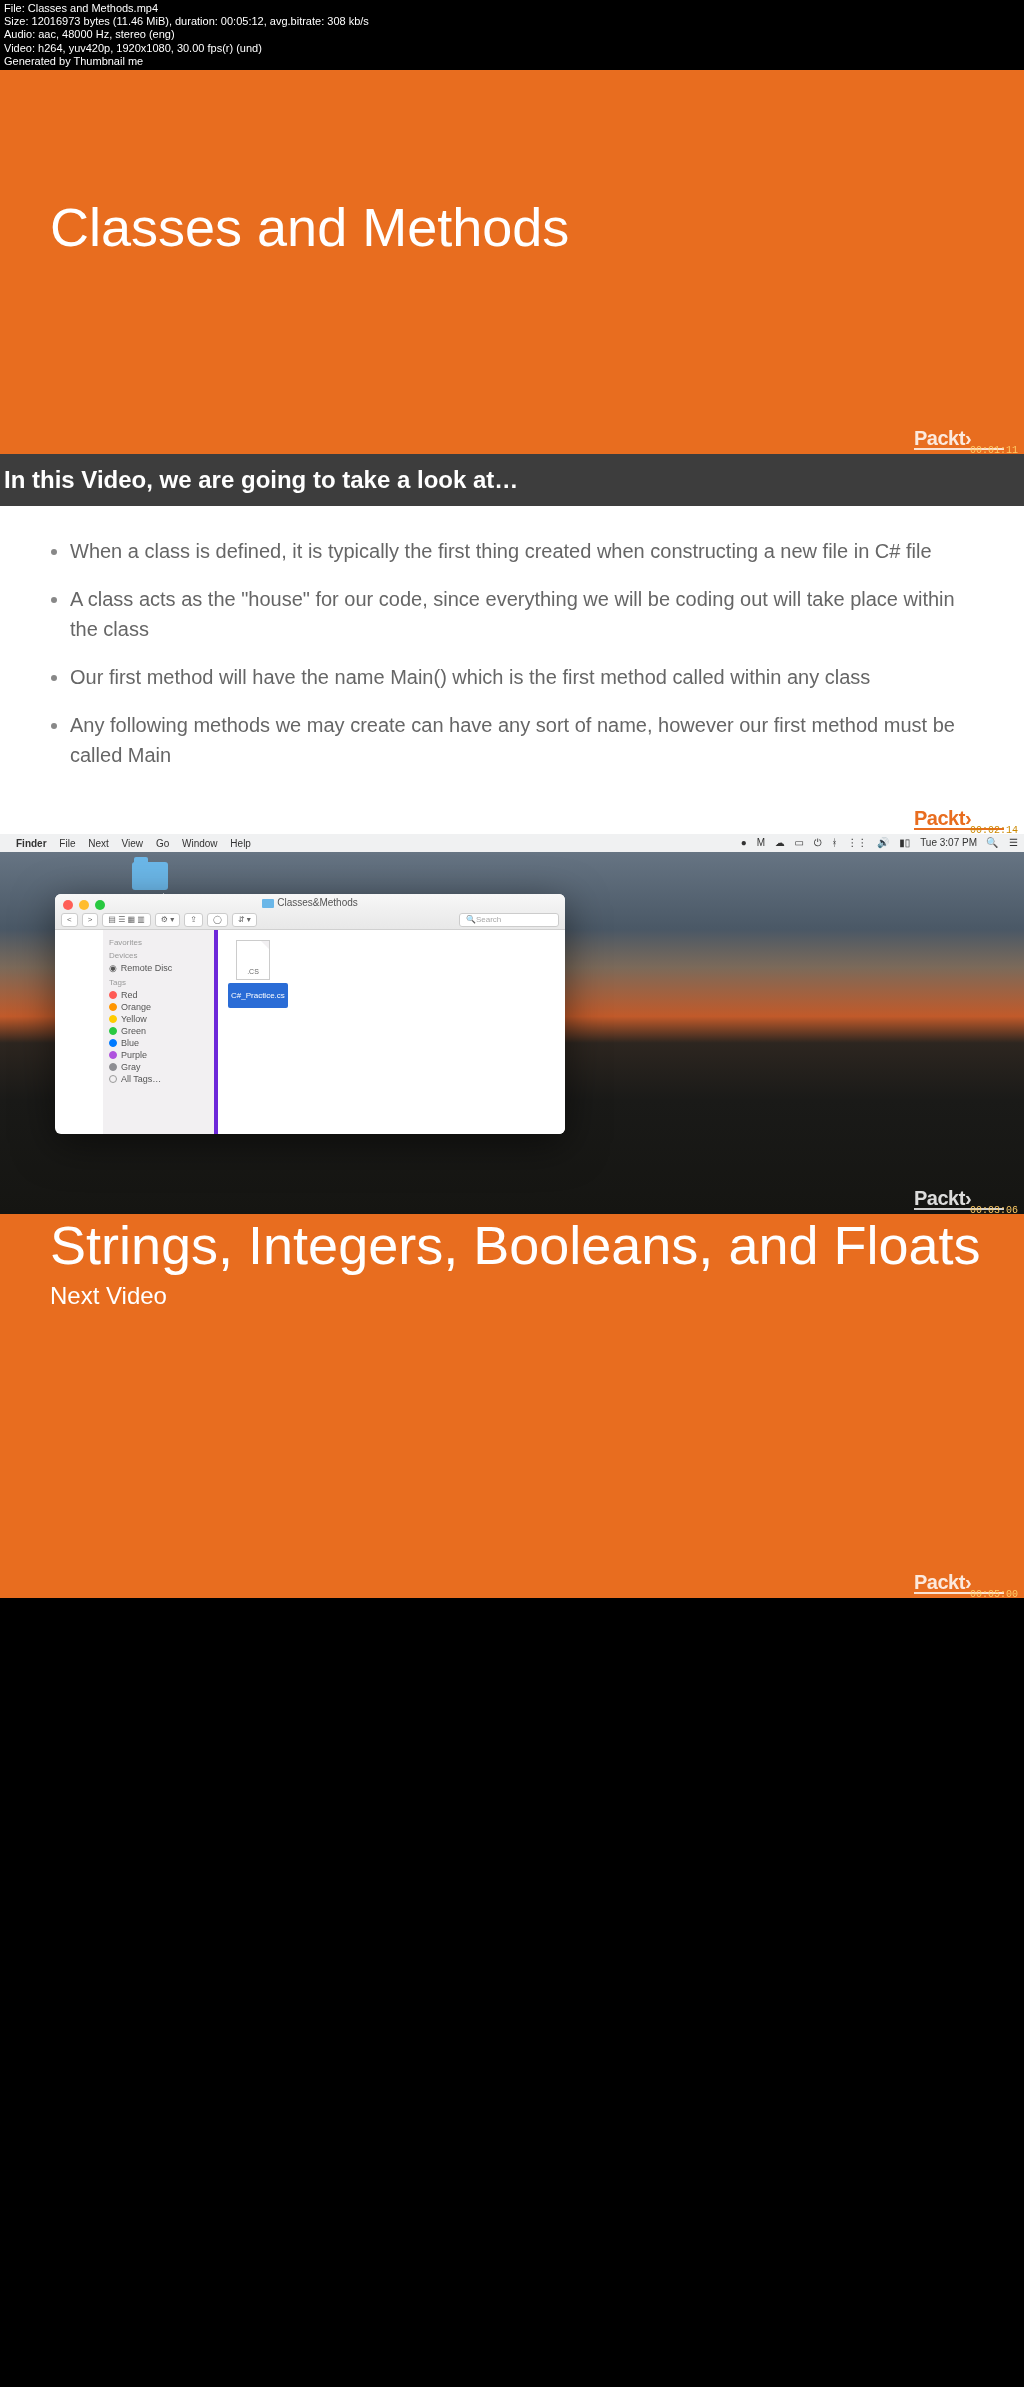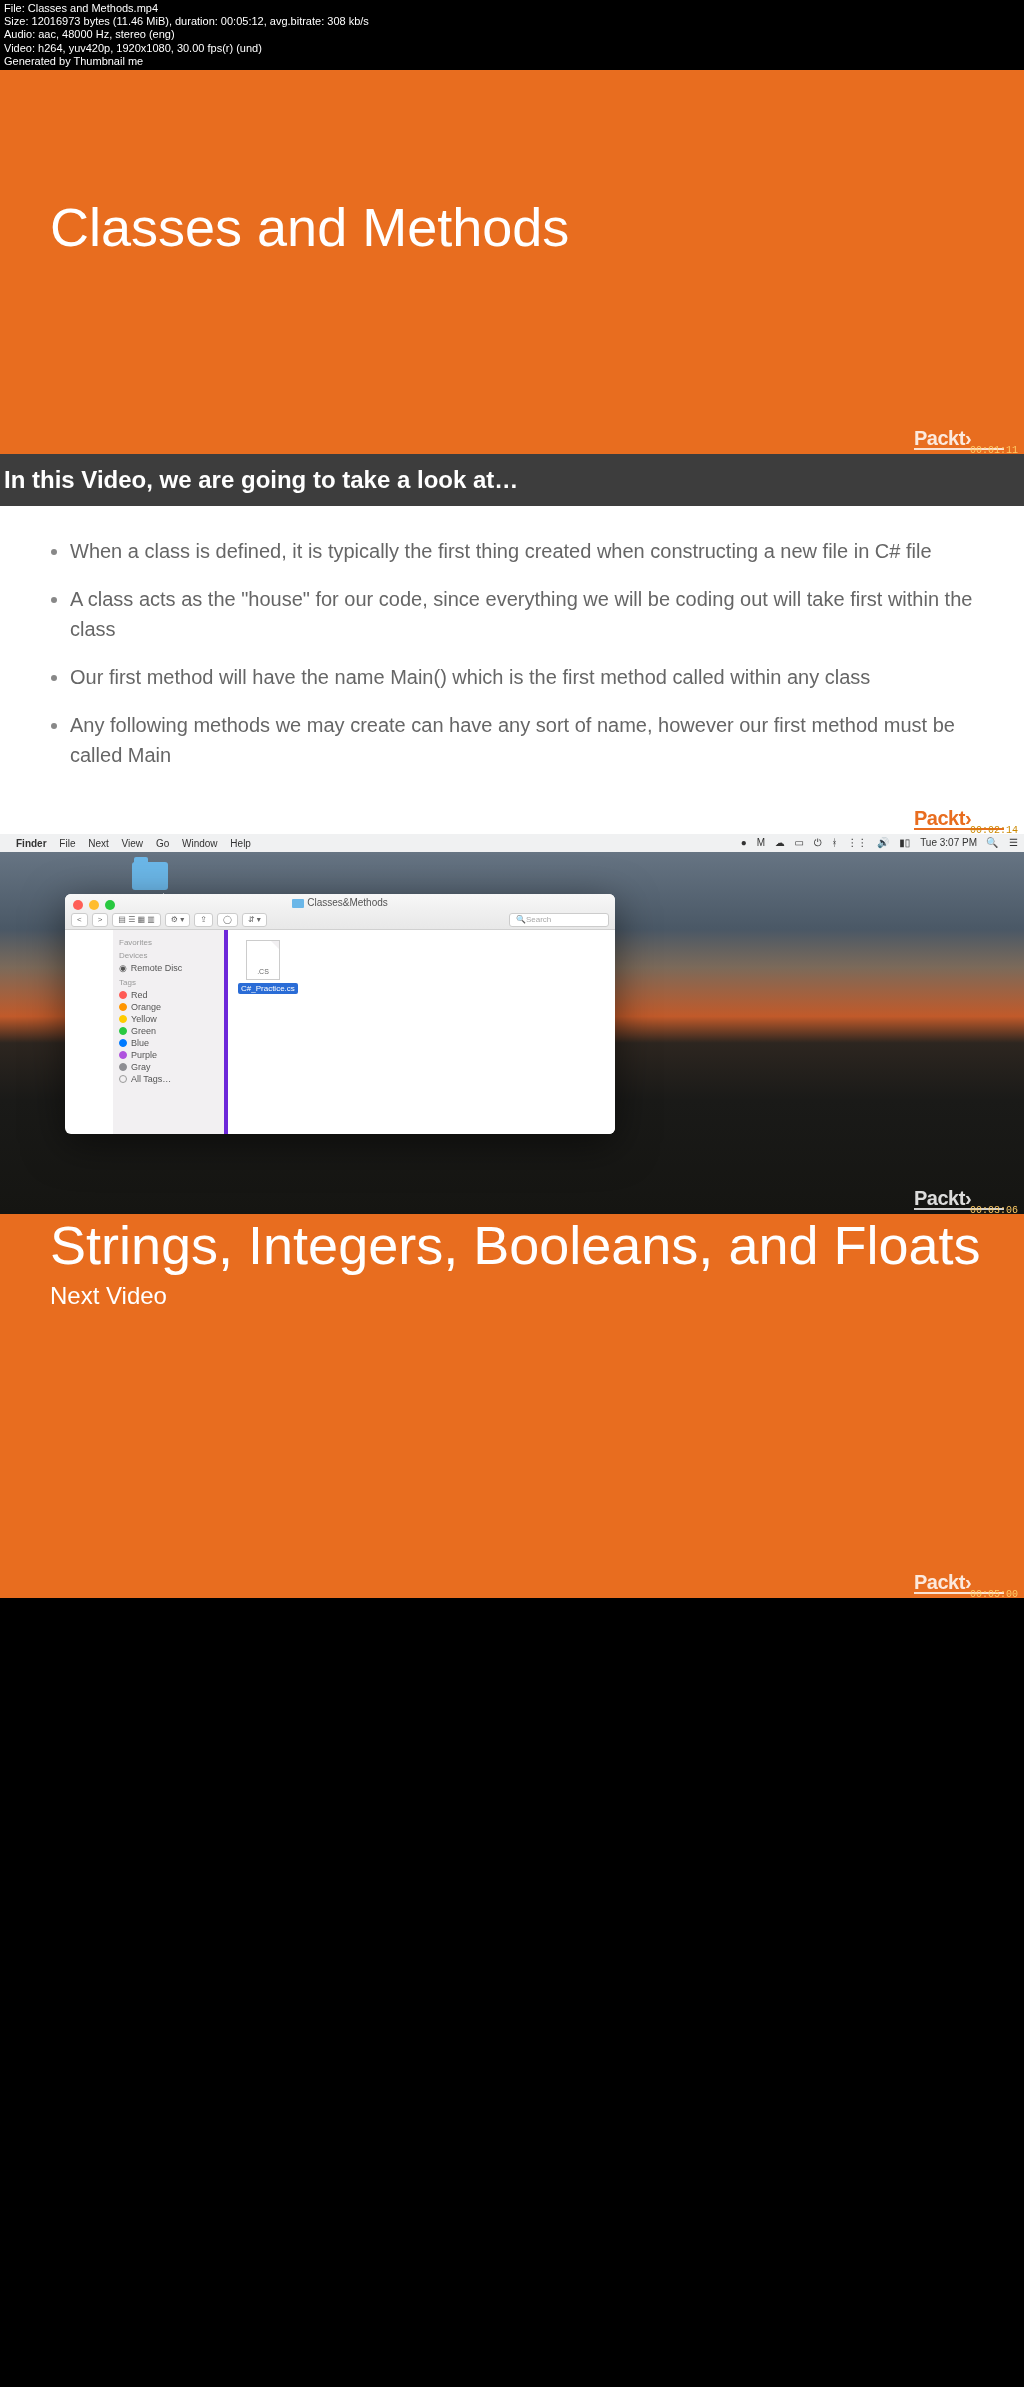--- a/index.html
+++ b/index.html
@@ -108,22 +108,22 @@
   .desktop-folder .foldericon {
     width: 36px; height: 28px; background: #6bb7e8; border-radius: 3px;
     position: relative; margin: 0 auto 2px;
   }
   .desktop-folder .foldericon::before {
     content: ""; position: absolute; top: -5px; left: 2px; width: 14px; height: 6px;
     background: #6bb7e8; border-radius: 2px 2px 0 0;
   }
   .finder {
     position: absolute;
-    top: 60px; left: 65px;
-    width: 550px; height: 240px;
+    top: 60px; left: 55px;
+    width: 510px; height: 240px;
     background: #fff;
     border-radius: 6px;
     box-shadow: 0 10px 40px rgba(0,0,0,0.5);
     display: flex;
     overflow: hidden;
   }
   .finder .titlebar {
     position: absolute; top: 0; left: 0; right: 0; height: 36px;
     background: linear-gradient(#f7f7f7,#e8e8e8);
     border-bottom: 1px solid #d0d0d0;
@@ -181,21 +181,21 @@
     margin: 0 auto 3px; position: relative;
     display: flex; align-items: flex-end; justify-content: center;
     font-size: 7px; color: #666; padding-bottom: 4px;
   }
   .fileicon .doc::before {
     content: ""; position: absolute; top: 0; right: 0;
     border-style: solid; border-width: 0 8px 8px 0;
     border-color: transparent #f2f0f2 transparent transparent;
   }
   .fileicon .label {
-    background: #2a6cd6; color: #fff; padding: 1px 3px;
+    background: #2a6cd6; color: #fff; padding: 8px 3px;
     border-radius: 2px; display: inline-block;
   }
 
   
   .frame4 {
     height: 384px;
     background: #e86d1f;
     display: flex;
     flex-direction: column;
     padding-left: 50px;
@@ -220,21 +220,21 @@
     <span>Packt</span><span class="gt">›</span>
     <div class="packt-line"></div>
   </div>
   <div class="timestamp">00:01:11</div>
 </div>
 
 <div class="frame frame2">
   <div class="bar">In this Video, we are going to take a look at…</div>
   <ul>
     <li>When a class is defined, it is typically the first thing created when constructing a new file in C# file</li>
-    <li>A class acts as the "house" for our code, since everything we will be coding out will take first within the class</li>
+    <li>A class acts as the "house" for our code, since everything we will be coding out will take place within the class</li>
     <li>Our first method will have the name Main() which is the first method called within any class</li>
     <li>Any following methods we may create can have any sort of name, however our first method must be called Main</li>
   </ul>
   <div class="packt">
     <span>Packt</span><span class="gt">›</span>
     <div class="packt-line"></div>
   </div>
   <div class="timestamp">00:02:14</div>
 </div>
 

